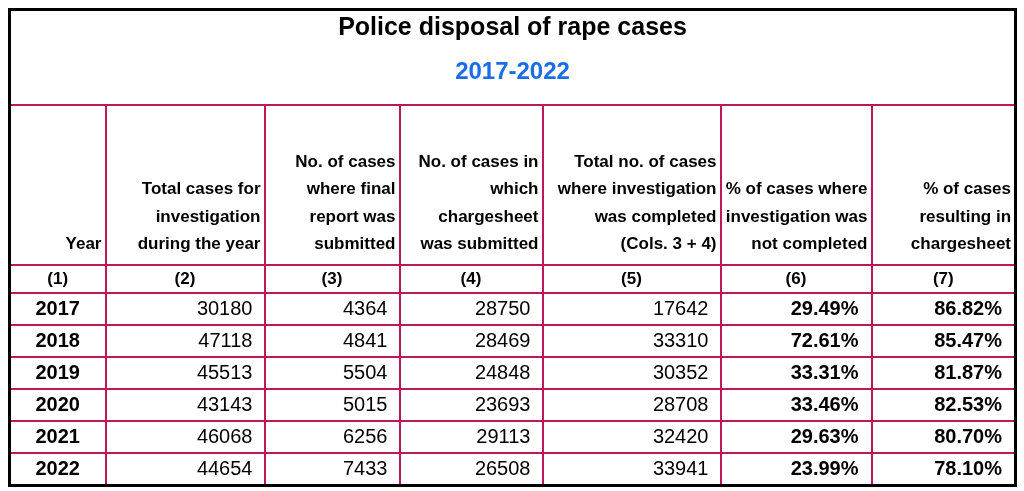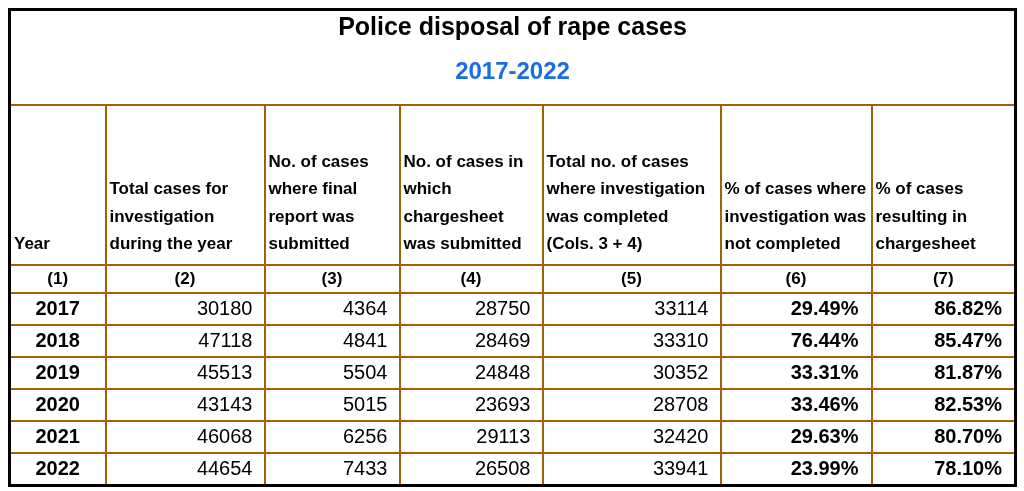--- a/index.html
+++ b/index.html
@@ -19,21 +19,21 @@
   .wrap {
     padding: 8px 0 0 8px;
   }
   table.disposal {
     border-collapse: collapse;
     table-layout: fixed;
     width: 1006px;
     border: 3px solid #000000;
   }
   table.disposal td, table.disposal th {
-    border: 2px solid #a16207;
+    border: 2px solid #be185d;
     overflow: hidden;
   }
   
   .title-cell {
     height: 82px;
     text-align: center;
     vertical-align: middle;
     padding: 0;
   }
   .title {
@@ -45,21 +45,21 @@
   .subtitle {
     font-size: 24px;
     font-weight: bold;
     line-height: 1.1;
     margin: 17px 0 20px 0;
   }
   
   tr.header-row th {
     height: 152px;
     vertical-align: bottom;
-    text-align: left;
+    text-align: right;
     font-weight: bold;
     font-size: 17px;
     line-height: 1.62;
     padding: 0 3px 6px 3px;
   }
   
   tr.colnum-row td {
     height: 26px;
     text-align: center;
     font-weight: bold;
@@ -129,31 +129,31 @@
           <td>(5)</td>
           <td>(6)</td>
           <td>(7)</td>
         </tr>
 
         <tr class="data-row">
           <td class="year-cell">2017</td>
           <td class="num-cell">30180</td>
           <td class="num-cell">4364</td>
           <td class="num-cell">28750</td>
-          <td class="num-cell">33114</td>
+          <td class="num-cell">17642</td>
           <td class="pct-cell">29.49%</td>
           <td class="pct-cell">86.82%</td>
         </tr>
         <tr class="data-row">
           <td class="year-cell">2018</td>
           <td class="num-cell">47118</td>
           <td class="num-cell">4841</td>
           <td class="num-cell">28469</td>
           <td class="num-cell">33310</td>
-          <td class="pct-cell">76.44%</td>
+          <td class="pct-cell">72.61%</td>
           <td class="pct-cell">85.47%</td>
         </tr>
         <tr class="data-row">
           <td class="year-cell">2019</td>
           <td class="num-cell">45513</td>
           <td class="num-cell">5504</td>
           <td class="num-cell">24848</td>
           <td class="num-cell">30352</td>
           <td class="pct-cell">33.31%</td>
           <td class="pct-cell">81.87%</td>

